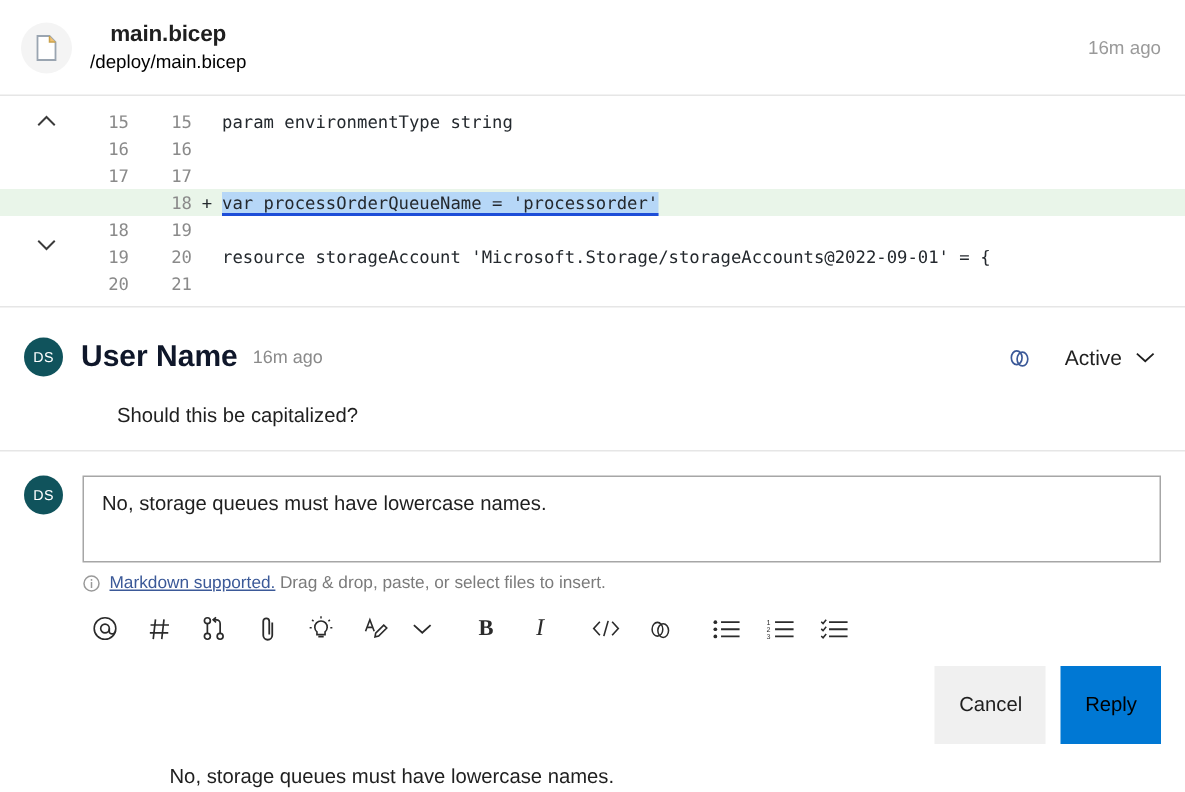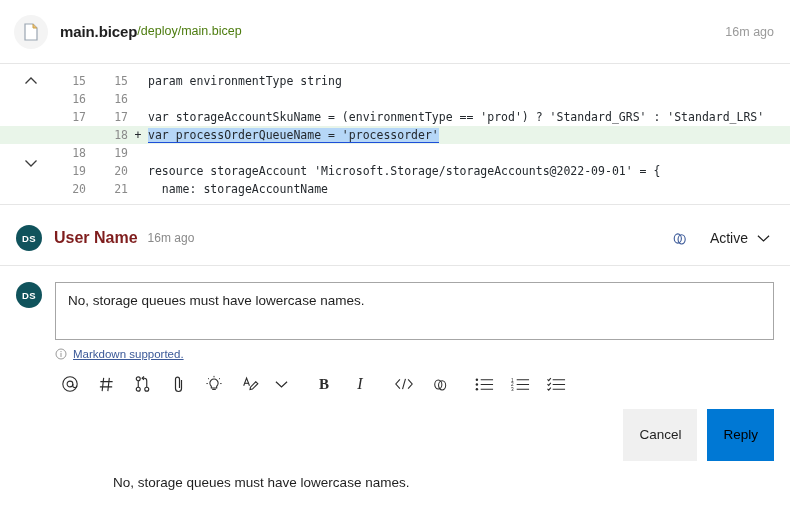--- a/index.html
+++ b/index.html
@@ -25,31 +25,31 @@
     border-bottom: 1px solid #e6e6e6;
   }
   .file-icon-wrap {
     width: 34px; height: 34px;
     border-radius: 50%;
     background: #f4f4f4;
     display: flex; align-items: center; justify-content: center;
     flex: 0 0 auto;
     margin-right: 12px;
   }
-  .file-meta { display: flex; flex-direction: row; justify-content: center; text-align: center; }
+  .file-meta { display: flex; flex-direction: column; justify-content: center; text-align: center; }
   .file-title {
     font-size: 15px;
     font-weight: bold;
     color: #1f1f1f;
     line-height: 19px;
     letter-spacing: -0.1px;
   }
   .file-path {
     font-size: 12.5px;
-    color: #4d7c0f;
+    color: #000000;
     line-height: 17px;
     margin-top: 1px;
   }
   .header-time {
     margin-left: auto;
     font-size: 12.5px;
     color: #9a9a9a;
   }
 
   
@@ -91,49 +91,49 @@
   .ln.new { margin-left: 10px; }
   .marker {
     width: 20px;
     text-align: center;
     flex: 0 0 auto;
     color: #24292e;
   }
   .code { flex: 1 1 auto; overflow: hidden; }
   .sel {
     background: #b6d7f7;
-    border-bottom: 1px solid #1d4ed8;
+    border-bottom: 4px solid #1d4ed8;
     color: #24292e;
   }
   .comment-block {
     padding: 20px 16px 14px 16px;
     border-bottom: 1px solid #e6e6e6;
     position: relative;
   }
   .comment-head {
     display: flex;
     align-items: center;
     height: 26px;
   }
   .avatar {
     width: 26px; height: 26px;
     border-radius: 50%;
     background: #10535c;
     color: #ffffff;
     font-size: 9.5px;
-    font-weight: bold;
+    font-weight: normal;
     display: flex; align-items: center; justify-content: center;
     flex: 0 0 auto;
     letter-spacing: 0.3px;
   }
   .author {
     margin-left: 12px;
-    font-size: 16px;
+    font-size: 20px;
     font-weight: bold;
-    color: #7f1d1d;
+    color: #0f172a;
   }
   .comment-time {
     margin-left: 10px;
     font-size: 12px;
     color: #8a8a8a;
   }
   .head-right {
     margin-left: auto;
     display: flex;
     align-items: center;
@@ -270,25 +270,25 @@
       </svg>
     </div>
     <div class="diff-chevron chev-down">
       <svg width="18" height="18" viewBox="0 0 18 18" aria-hidden="true">
         <path d="M3.5 6.5 L9 12 L14.5 6.5" fill="none" stroke="#3b3b3b" stroke-width="1.3"></path>
       </svg>
     </div>
     <div id="diff-rows">
         <div class="diff-row"><span class="ln old">15</span><span class="ln new">15</span><span class="marker"></span><span class="code">param environmentType string</span></div>
         <div class="diff-row"><span class="ln old">16</span><span class="ln new">16</span><span class="marker"></span><span class="code"></span></div>
-        <div class="diff-row"><span class="ln old">17</span><span class="ln new">17</span><span class="marker"></span><span class="code">var storageAccountSkuName = (environmentType == 'prod') ? 'Standard_GRS' : 'Standard_LRS'</span></div>
+        <div class="diff-row"><span class="ln old">17</span><span class="ln new">17</span><span class="marker"></span></div>
         <div class="diff-row added"><span class="ln old"></span><span class="ln new">18</span><span class="marker">+</span><span class="code"><span class="sel">var processOrderQueueName = 'processorder'</span></span></div>
         <div class="diff-row"><span class="ln old">18</span><span class="ln new">19</span><span class="marker"></span><span class="code"></span></div>
         <div class="diff-row"><span class="ln old">19</span><span class="ln new">20</span><span class="marker"></span><span class="code">resource storageAccount 'Microsoft.Storage/storageAccounts@2022-09-01' = {</span></div>
-        <div class="diff-row"><span class="ln old">20</span><span class="ln new">21</span><span class="marker"></span><span class="code">  name: storageAccountName</span></div>
+        <div class="diff-row"><span class="ln old">20</span><span class="ln new">21</span><span class="marker"></span></div>
       </div>
   </div>
 
   <div class="comment-block">
     <div class="comment-head">
       <div class="avatar">DS</div>
       <div class="author">User Name</div>
       <div class="comment-time">16m ago</div>
       <div class="head-right">
         <span class="link-icon">
@@ -300,36 +300,38 @@
         <span class="status-btn">
           <span>Active</span>
           <span>
             <svg width="13" height="9" viewBox="0 0 14 9" aria-hidden="true">
               <path d="M1 1.5 L7 7 L13 1.5" fill="none" stroke="#1f1f1f" stroke-width="1.3"></path>
             </svg>
           </span>
         </span>
       </div>
     </div>
+    <div class="comment-text">Should this be capitalized?</div>
   </div>
 
   <div class="reply-block">
     <div class="avatar">DS</div>
     <div class="reply-body">
       <textarea class="reply-input" placeholder="Write a reply" style="">No, storage queues must have lowercase names.</textarea>
 
       <div class="hint-row">
         <span class="hint-icon">
           <svg width="12" height="12" viewBox="0 0 12 12" aria-hidden="true">
             <circle cx="6" cy="6" r="5" fill="none" stroke="#9a9a9a" stroke-width="1"></circle>
             <rect x="5.5" y="5" width="1" height="4" fill="#9a9a9a"></rect>
             <rect x="5.5" y="3" width="1" height="1.2" fill="#9a9a9a"></rect>
           </svg>
         </span>
         <span class="hint-link">Markdown supported.</span>
+        <span>Drag &amp; drop, paste, or select files to insert.</span>
       </div>
 
       <div class="toolbar">
         <div class="tb">
           <svg width="18" height="18" viewBox="0 0 20 20" aria-hidden="true">
             <circle cx="10" cy="10" r="8" fill="none" stroke="#2b2b2b" stroke-width="1.2"></circle>
             <circle cx="10" cy="10" r="3.2" fill="none" stroke="#2b2b2b" stroke-width="1.2"></circle>
             <path d="M13.2 10 v3 a2.6 2.6 0 0 0 4.6 -1.2" fill="none" stroke="#2b2b2b" stroke-width="1.2"></path>
           </svg>
         </div>

